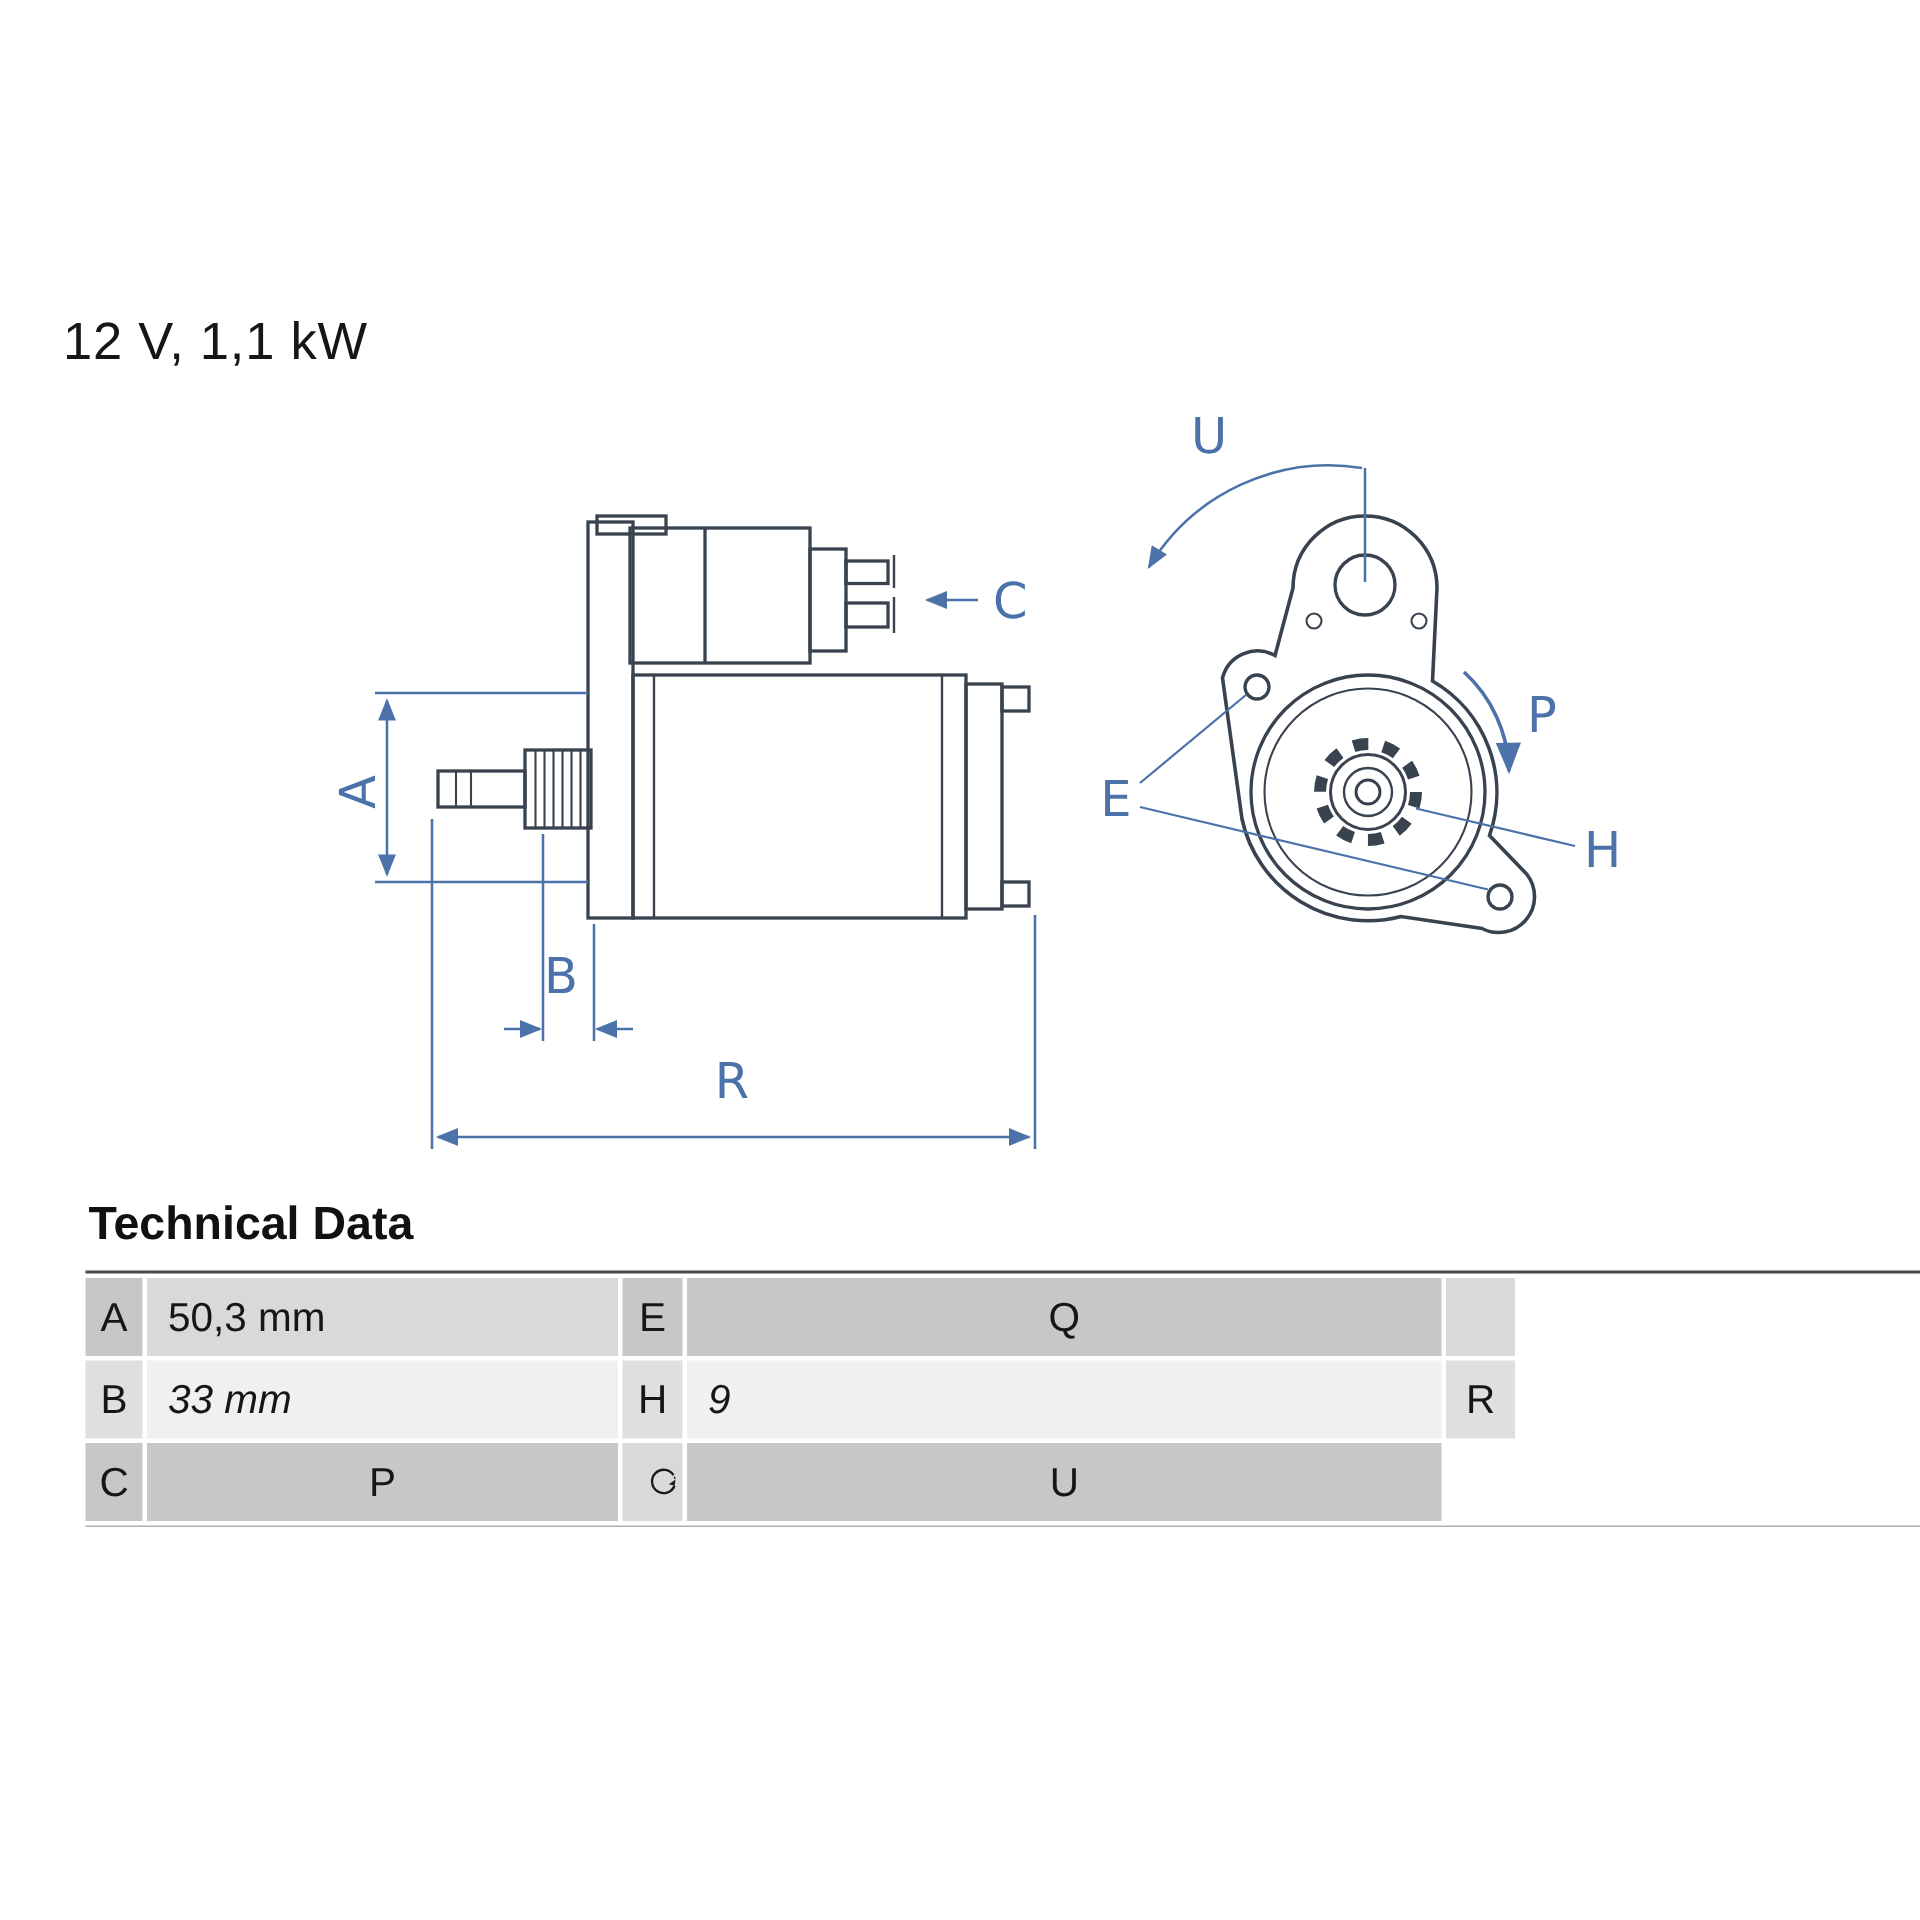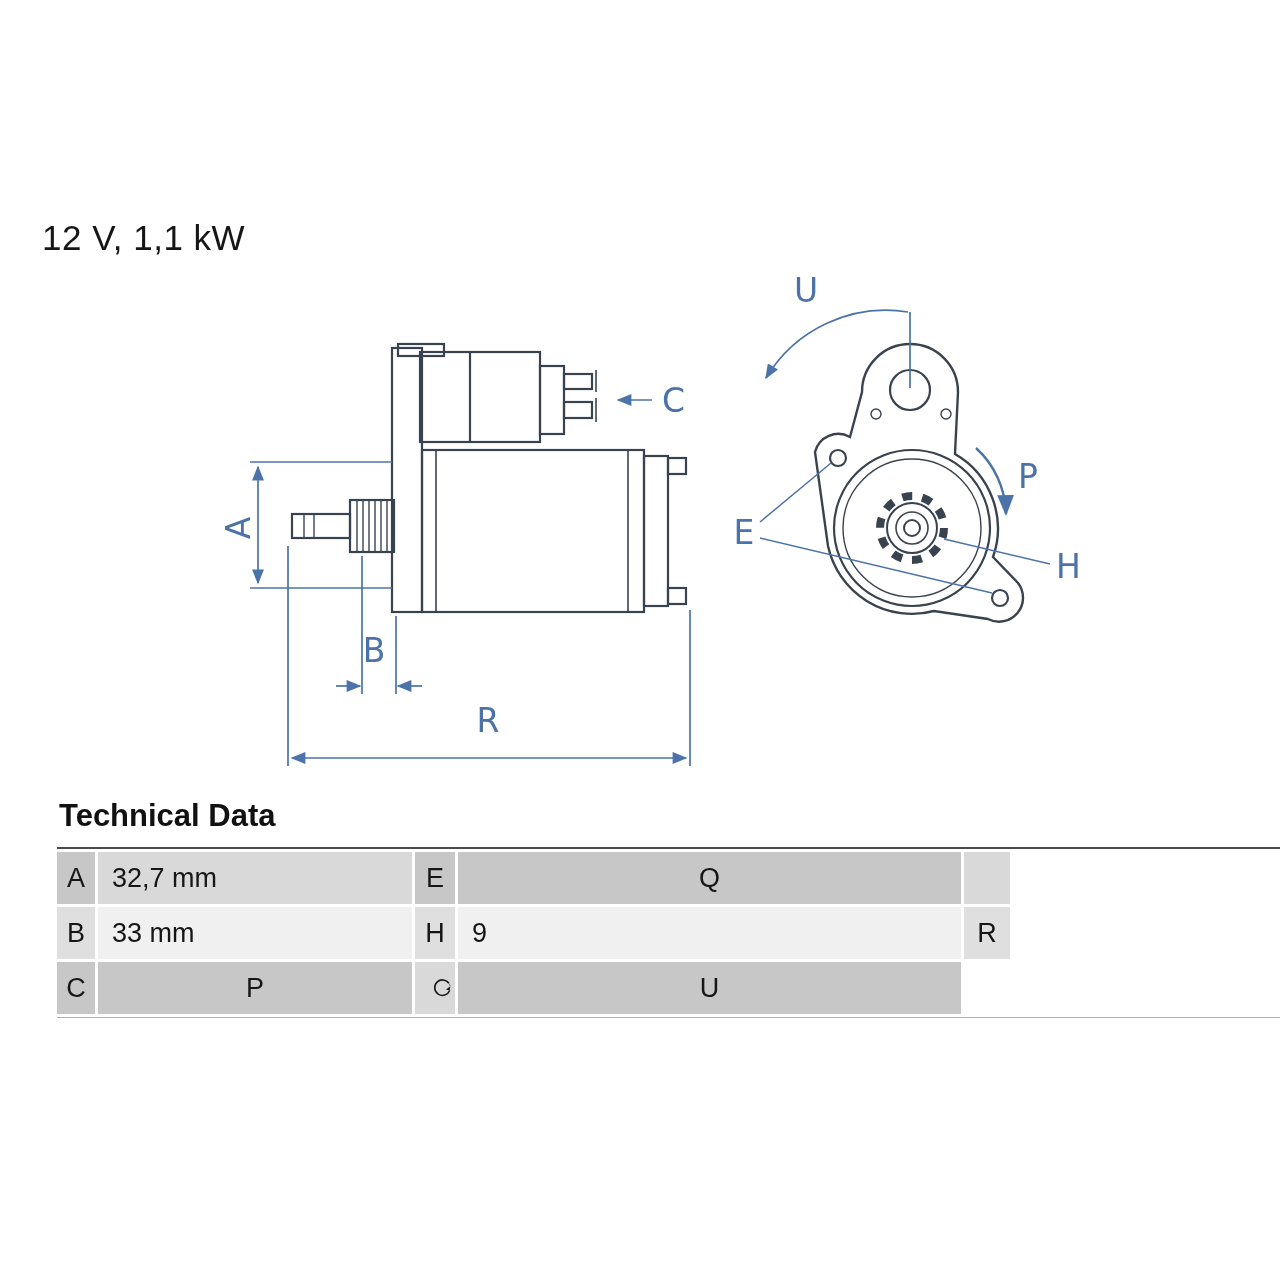--- a/index.html
+++ b/index.html
@@ -1,41 +1,41 @@
 <!DOCTYPE html>
 <html><head>
 <meta charset="utf-8">
 <style>
   html,body { margin:0; padding:0; background:#ffffff; }
   body { width:1280px; height:1280px; position:relative; font-family:"Liberation Sans","DejaVu Sans",sans-serif; }
   .page { position:relative; width:1280px; height:1280px; overflow:hidden; }
 
   .power-title {
-    position:absolute; left:42px; top:218px;
+    position:absolute; left:42px; top:208px;
     font-size:35px; color:#161616; letter-spacing:0.5px;
   }
 
   .drawing { position:absolute; left:0; top:270px; }
 
   .part   { stroke:#39434f; fill:none; }
   .dim    { stroke:#4c73a9; fill:none; }
   .dimlbl { fill:#4c73a9; font-size:33px; font-family:"DejaVu Sans","Liberation Sans",sans-serif; }
 
   .tech { position:absolute; left:28px; top:798px; width:1241px;padding-left:29px; }
   .tech h2 { margin:0 0 13px 2px; font-size:31px; font-weight:bold; color:#111111; }
 
   .tbl { border-top:2px solid #4a4a4a; border-bottom:1px solid #b0b0b0; padding:3px 0; display:flex; flex-direction:column; gap:3px; }
   .row { display:grid; grid-template-columns:38px 314px 40px 503px 46px auto; gap:3px; height:52px; }
   .cell { display:flex; align-items:center; font-size:27px; color:#161616; }
   .k { justify-content:center; }
   .v { padding-left:14px; }
   .shade-a .k { background:#c7c7c7; }
   .shade-a .v { background:#d9d9d9; }
   .shade-b .k { background:#dfdfdf; }
-  .shade-b .v { background:#f0f0f0; }
+  .shade-b .v { background:#f0f0f0;font-style:italic; }
   .rot-icon { margin-left:2px; }
 </style>
 </head>
 <body>
 
 <div class="page">
 
   <div class="power-title">12 V, 1,1 kW</div>
 
   <svg class="drawing" width="1280" height="510" viewBox="0 270 1280 510" xmlns="http://www.w3.org/2000/svg">
@@ -132,21 +132,21 @@
     </g>
   </svg>
 
   <div class="tech">
     <h2>Technical Data</h2>
 
     <div class="tbl">
 
       <div class="row shade-a">
         <div class="cell k">A</div>
-        <div class="cell v">32,7 mm</div>
+        <div class="cell v">50,3 mm</div>
         <div class="cell k">E</div>
         <div class="cell k">Q</div>
         <div class="cell v"></div>
       </div>
 
       <div class="row shade-b">
         <div class="cell k">B</div>
         <div class="cell v">33 mm</div>
         <div class="cell k">H</div>
         <div class="cell v">9</div>

